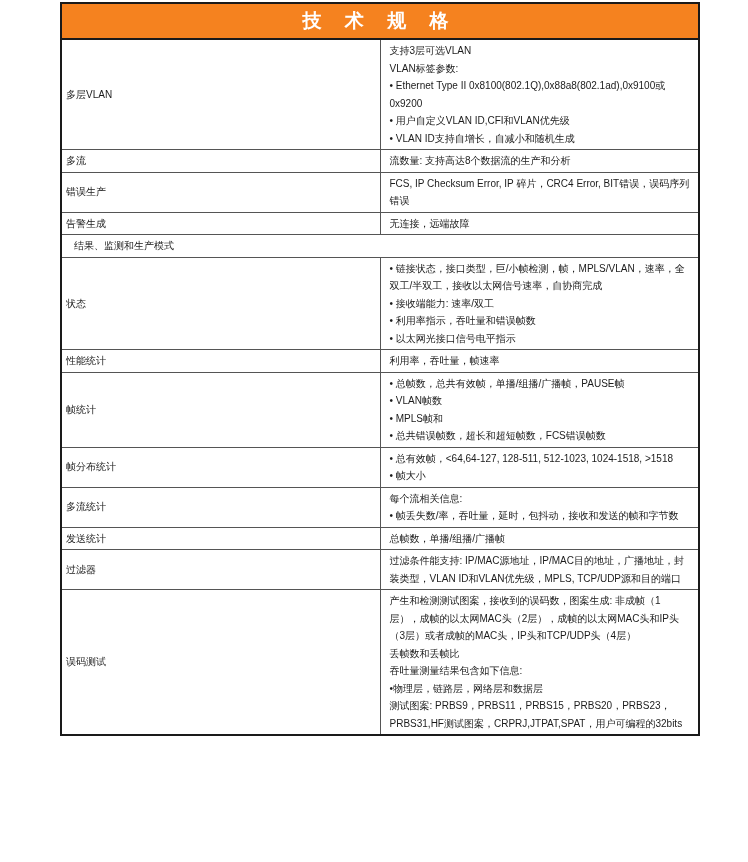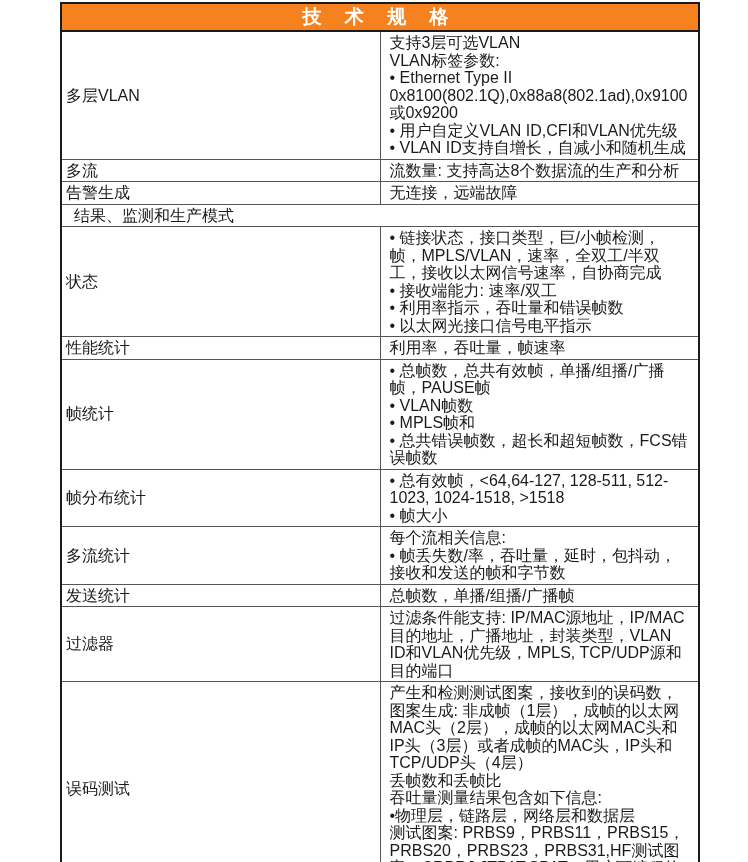--- a/index.html
+++ b/index.html
@@ -30,33 +30,33 @@
     left: 60px;
     top: 2px;
     width: 640px;
     border-collapse: collapse;
     table-layout: fixed;
     border: 2px solid var(--border-dark);
   }
   th.title-cell {
     background: var(--header-bg);
     border: 2px solid var(--border-dark);
-    height: 28px;
+    height: 36px;
     padding: 0;
     color: var(--header-text);
     font-size: 19px;
     font-weight: bold;
     letter-spacing: 9px;
     text-align: center;
     vertical-align: middle;
     margin-top: 40px;
   }
   td {
     border: 1px solid var(--border-inner);
-    font-size: 16px;
+    font-size: 10px;
     color: var(--text);
     line-height: 17.5px;
     vertical-align: middle;
   }
   td.label-cell {
     width: 138px;
     text-align: left;
     padding: 2px 4px;
   }
   td.content-cell {
@@ -89,20 +89,26 @@
             <div class="content-line">VLAN标签参数:</div>
             <div class="content-line">• Ethernet Type II 0x8100(802.1Q),0x88a8(802.1ad),0x9100或0x9200</div>
             <div class="content-line">• 用户自定义VLAN ID,CFI和VLAN优先级</div>
             <div class="content-line">• VLAN ID支持自增长，自减小和随机生成</div>
           </td>
         </tr>
         <tr>
           <td class="label-cell">多流</td>
           <td class="content-cell">
             <div class="content-line">流数量: 支持高达8个数据流的生产和分析</div>
+          </td>
+        </tr>
+        <tr>
+          <td class="label-cell">错误生产</td>
+          <td class="content-cell">
+            <div class="content-line">FCS, IP Checksum Error, IP 碎片，CRC4 Error, BIT错误，误码序列错误</div>
           </td>
         </tr>
         <tr>
           <td class="label-cell">告警生成</td>
           <td class="content-cell">
             <div class="content-line">无连接，远端故障</div>
           </td>
         </tr>
         <tr>
           <td colspan="2" class="section-cell">结果、监测和生产模式</td>

